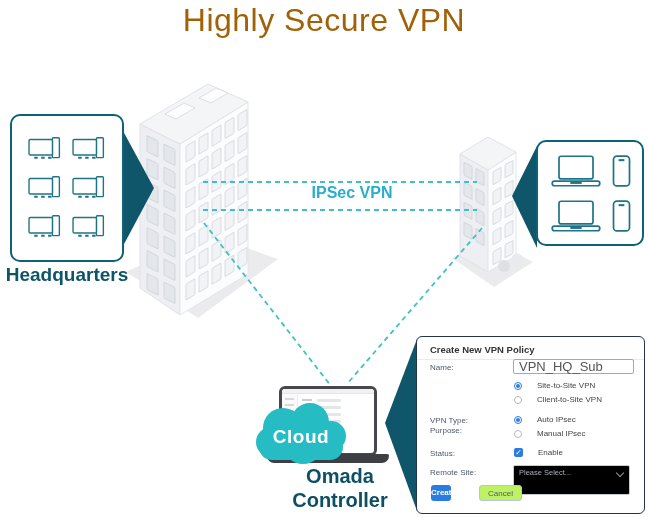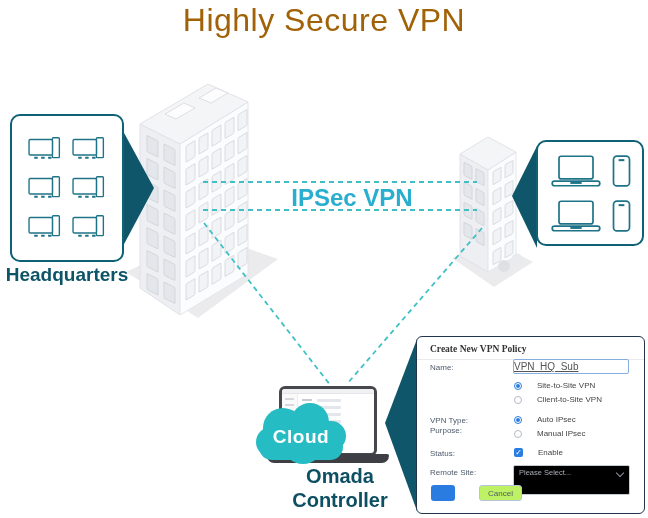--- a/index.html
+++ b/index.html
@@ -21,21 +21,21 @@
           grid-template-columns:repeat(2,37px);column-gap:7px;row-gap:13px;}
   #sub-box{left:536px;top:140px;width:108px;height:106px;
            grid-template-columns:54px 19px;column-gap:9px;row-gap:11px;align-items:center;}
   .dev-icon{display:block;}
 
   .site-label{font-size:19px;font-weight:bold;color:#0d5468;text-align:center;z-index:2;}
   #hq-label{left:-3px;top:264px;width:140px;}
   #sub-label{left:528px;top:255px;width:120px;}
 
   #ipsec-label{left:272px;top:184px;width:160px;text-align:center;z-index:2;
-               font-size:24px;font-weight:bold;color:#29aecf;}
+               font-size:16px;font-weight:bold;color:#29aecf;}
 
   
   #laptop-screen{left:279px;top:386px;width:98px;height:70px;border:3px solid #47484d;
                  border-radius:6px;background:#fff;box-sizing:border-box;z-index:3;overflow:hidden;}
   #laptop-base{left:267px;top:454px;width:122px;height:9px;background:#3e3f44;
                border-radius:2px 2px 8px 8px;z-index:3;}
   #laptop-notch{left:317px;top:454px;width:22px;height:3px;background:#6a6b70;
                 border-radius:0 0 3px 3px;z-index:4;}
   .mini-topbar{position:absolute;left:0;top:0;width:100%;height:4px;background:#f1f1f4;
                border-bottom:1px solid #e6e6ea;}
@@ -52,41 +52,41 @@
   
   #cloud-svg{left:253px;top:398px;z-index:4;}
   #cloud-label{left:253px;top:426px;width:96px;text-align:center;z-index:5;
                font-size:19px;font-weight:bold;color:#fff;letter-spacing:.5px;}
   #controller-label{left:270px;top:464px;width:140px;text-align:center;z-index:3;
                     font-size:20px;font-weight:bold;color:#0d4f63;line-height:24px;}
 
   
   #vpn-panel{left:416px;top:336px;width:229px;height:178px;background:#fff;z-index:6;
              border:1.5px solid #22344e;border-radius:6px;box-sizing:border-box;}
-  #vpn-panel .p-title{position:absolute;left:13px;top:7px;font-size:9.5px;font-weight:bold;color:#333;font-family:Liberation Serif, serif;}
+  #vpn-panel .p-title{position:absolute;left:13px;top:7px;font-size:9.5px;font-weight:bold;color:#333;}
   #vpn-panel .p-divider{position:absolute;left:0;right:0;top:22px;height:1px;background:#eaeaee;}
   .p-label{position:absolute;left:13px;font-size:8px;color:#4d5a6a;}
   .p-input{position:absolute;left:96px;top:22px;width:114px;height:13px;border:1px solid #86aede;
-           border-radius:2px;font-size:10px;color:#555;line-height:13px;background:#fff;text-decoration:underline;}
+           border-radius:2px;font-size:13px;color:#555;line-height:13px;padding-left:5px;background:#fff;}
   .opt-row{position:absolute;left:97px;display:flex;align-items:center;gap:15px;}
   .radio{width:8px;height:8px;border-radius:50%;border:1px solid #b4bac4;background:#fff;
          display:flex;align-items:center;justify-content:center;box-sizing:border-box;}
   .radio.sel{border-color:#2a7ce0;}
   .radio.sel i{width:4px;height:4px;border-radius:50%;background:#2a7ce0;}
   .opt-text{font-size:8px;color:#444;}
   .checkbox{width:9px;height:9px;background:#2a7ce0;border-radius:2px;color:#fff;font-size:8px;
             line-height:9px;text-align:center;}
   .p-select{position:absolute;left:96px;top:128px;width:117px;height:30px;border:1px solid #c6cbd4;
             border-radius:2px;font-size:7.5px;color:#a9adb5;line-height:14px;padding-left:5px;
             box-sizing:border-box;background:#000000;}
   .p-select .caret{position:absolute;right:6px;top:4px;width:5px;height:5px;
             border-right:1px solid #8d939c;border-bottom:1px solid #8d939c;transform:rotate(45deg);}
   .btn{position:absolute;top:148px;height:16px;border-radius:3px;font-size:8px;line-height:16px;
        text-align:center;box-sizing:border-box;}
-  #create-btn{left:14px;width:20px;background:#2a7ce0;color:#fff;font-weight:bold;padding-left:24px;}
+  #create-btn{left:14px;width:20px;background:#2a7ce0;color:#fff;font-weight:bold;}
   #cancel-btn{left:62px;width:43px;background:#bef264;border:1px solid #b7c3d8;color:#4d5a6a;}
 </style>
 </head>
 <body>
 
 <div id="stage">
 
   <div class="abs" id="page-title">Highly Secure VPN</div>
 
   <svg class="abs" id="diagram-canvas" width="648" height="518" viewBox="0 0 648 518">

